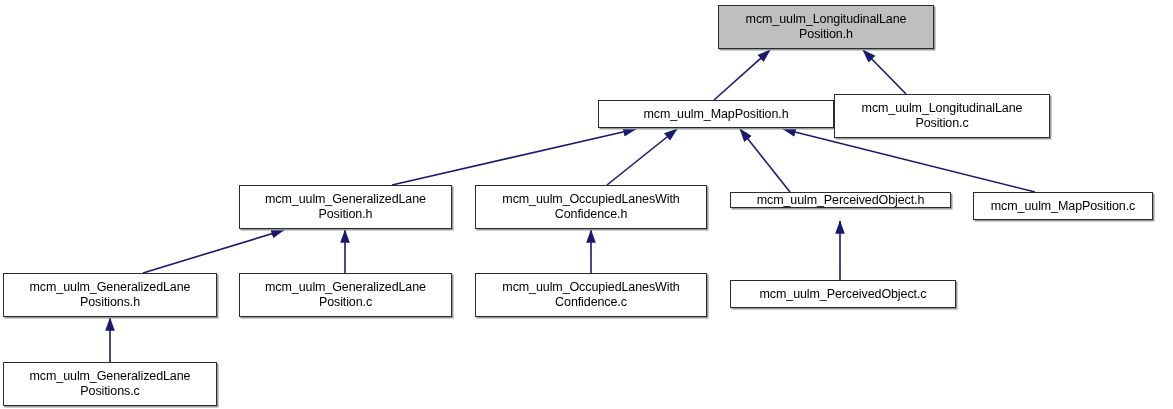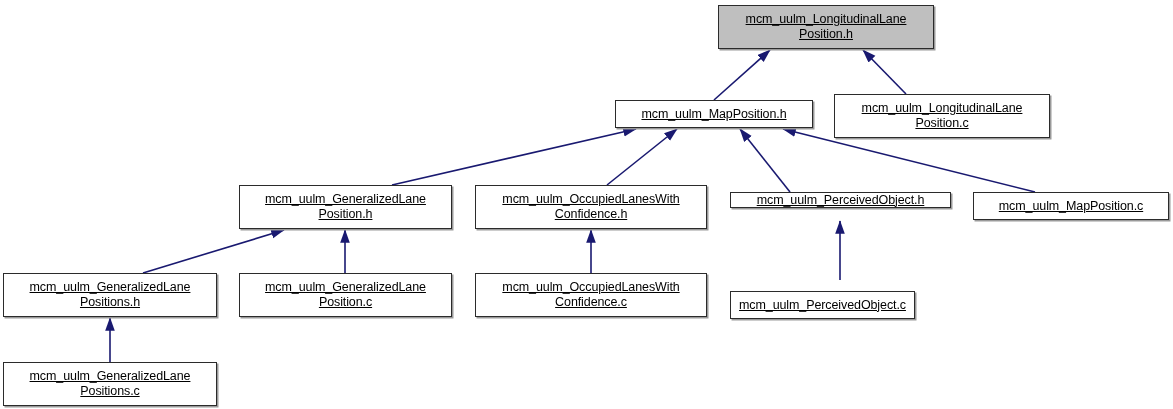--- a/index.html
+++ b/index.html
@@ -34,21 +34,20 @@
     color: #000000;
     font-size: 12.5px;
     line-height: 15px;
     text-align: center;
     display: flex;
     align-items: center;
     justify-content: center;
     padding: 0 4px;
     z-index: 2;
     box-shadow: 1.5px 1.5px 0 0 #9a9a9a;
-    text-decoration: underline;
   }
   .graph-node.current {
     background: #bfbfbf;
   }
   .node-label {
     display: block;
     white-space: pre-line;
     letter-spacing: -0.1px;
   }
 </style>
@@ -74,54 +73,54 @@
         <line x1="591" y1="273" x2="591" y2="230" stroke="#191970" stroke-width="1.6" marker-end="url(#arrowhead)"></line>
         <line x1="840" y1="280" x2="840" y2="221" stroke="#191970" stroke-width="1.6" marker-end="url(#arrowhead)"></line>
         <line x1="110" y1="362" x2="110" y2="318" stroke="#191970" stroke-width="1.6" marker-end="url(#arrowhead)"></line>
       </g>
   </svg>
   <div id="nodes-group">
       <div class="graph-node current" style="left: 718px; top: 5px; width: 216px; height: 44px;">
         <span class="node-label">mcm_uulm_LongitudinalLane
 Position.h</span>
       </div>
-      <div class="graph-node" style="left: 615px; top: 100px; width: 198px; height: 28px;">
+      <div class="graph-node" style="left: 598px; top: 100px; width: 236px; height: 28px;">
         <span class="node-label">mcm_uulm_MapPosition.h</span>
       </div>
       <div class="graph-node" style="left: 834px; top: 94px; width: 216px; height: 44px;">
         <span class="node-label">mcm_uulm_LongitudinalLane
 Position.c</span>
       </div>
       <div class="graph-node" style="left: 239px; top: 185px; width: 213px; height: 44px;">
         <span class="node-label">mcm_uulm_GeneralizedLane
 Position.h</span>
       </div>
       <div class="graph-node" style="left: 475px; top: 185px; width: 232px; height: 44px;">
         <span class="node-label">mcm_uulm_OccupiedLanesWith
 Confidence.h</span>
       </div>
       <div class="graph-node" style="left: 730px; top: 192px; width: 221px; height: 16px;">
         <span class="node-label">mcm_uulm_PerceivedObject.h</span>
       </div>
-      <div class="graph-node" style="left: 973px; top: 192px; width: 196px; height: 28px;">
+      <div class="graph-node" style="left: 973px; top: 192px; width: 180px; height: 28px;">
         <span class="node-label">mcm_uulm_MapPosition.c</span>
       </div>
       <div class="graph-node" style="left: 3px; top: 273px; width: 214px; height: 44px;">
         <span class="node-label">mcm_uulm_GeneralizedLane
 Positions.h</span>
       </div>
       <div class="graph-node" style="left: 239px; top: 273px; width: 213px; height: 44px;">
         <span class="node-label">mcm_uulm_GeneralizedLane
 Position.c</span>
       </div>
       <div class="graph-node" style="left: 475px; top: 273px; width: 232px; height: 44px;">
         <span class="node-label">mcm_uulm_OccupiedLanesWith
 Confidence.c</span>
       </div>
-      <div class="graph-node" style="left: 730px; top: 291px; width: 185px; height: 28px;">
+      <div class="graph-node" style="left: 730px; top: 280px; width: 226px; height: 28px;">
         <span class="node-label">mcm_uulm_PerceivedObject.c</span>
       </div>
       <div class="graph-node" style="left: 3px; top: 362px; width: 214px; height: 44px;">
         <span class="node-label">mcm_uulm_GeneralizedLane
 Positions.c</span>
       </div>
     </div>
 </div>
 
 </body></html>

